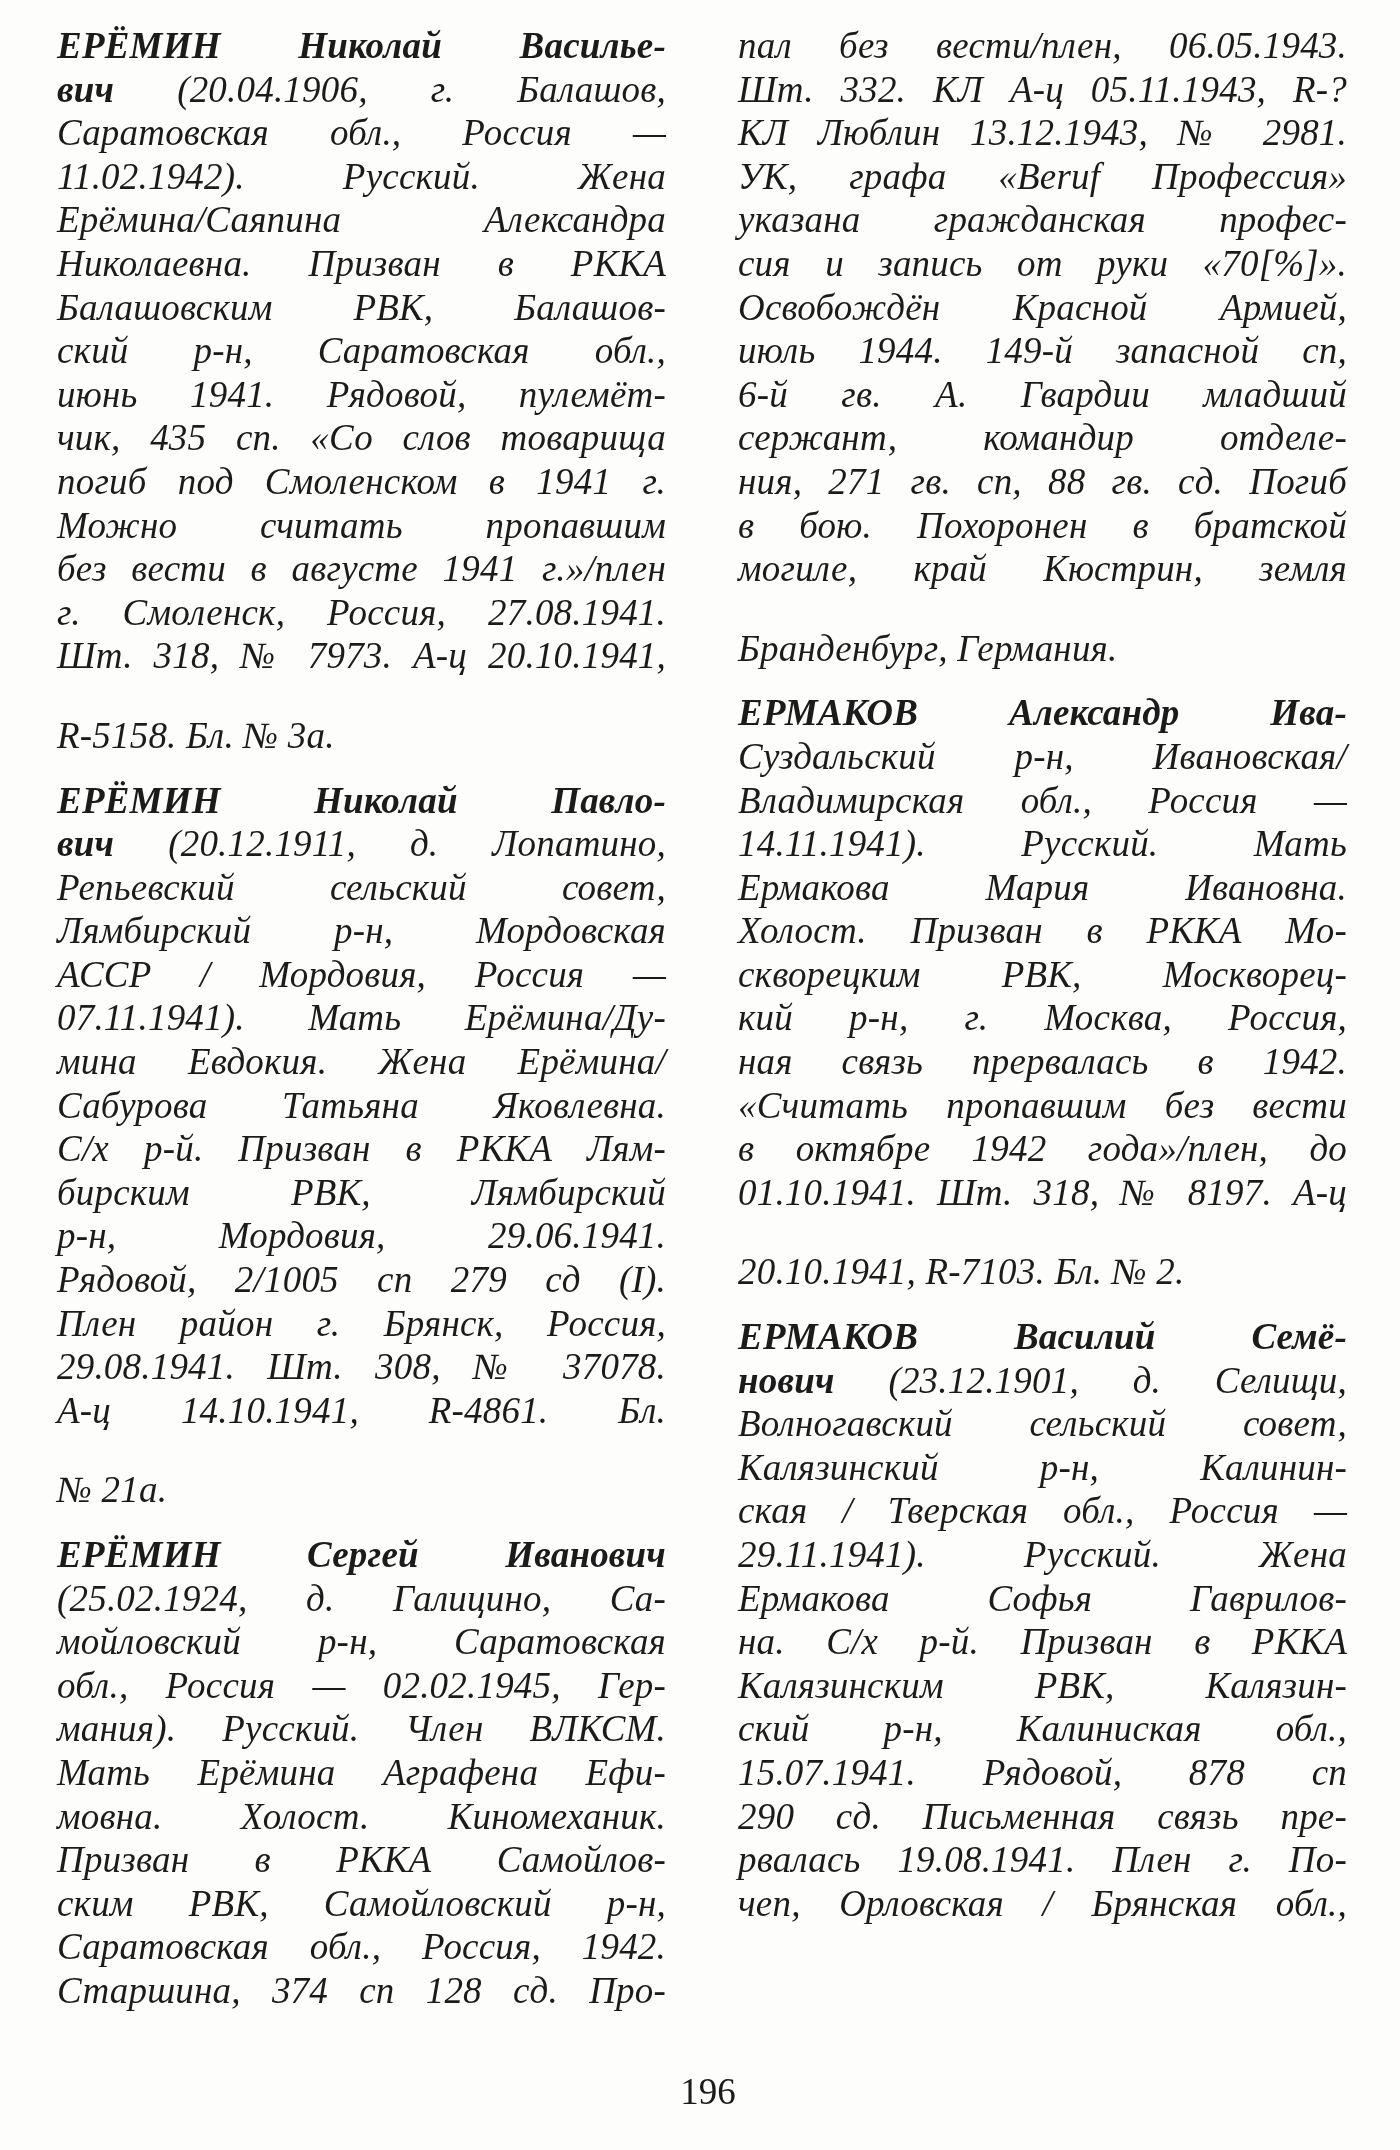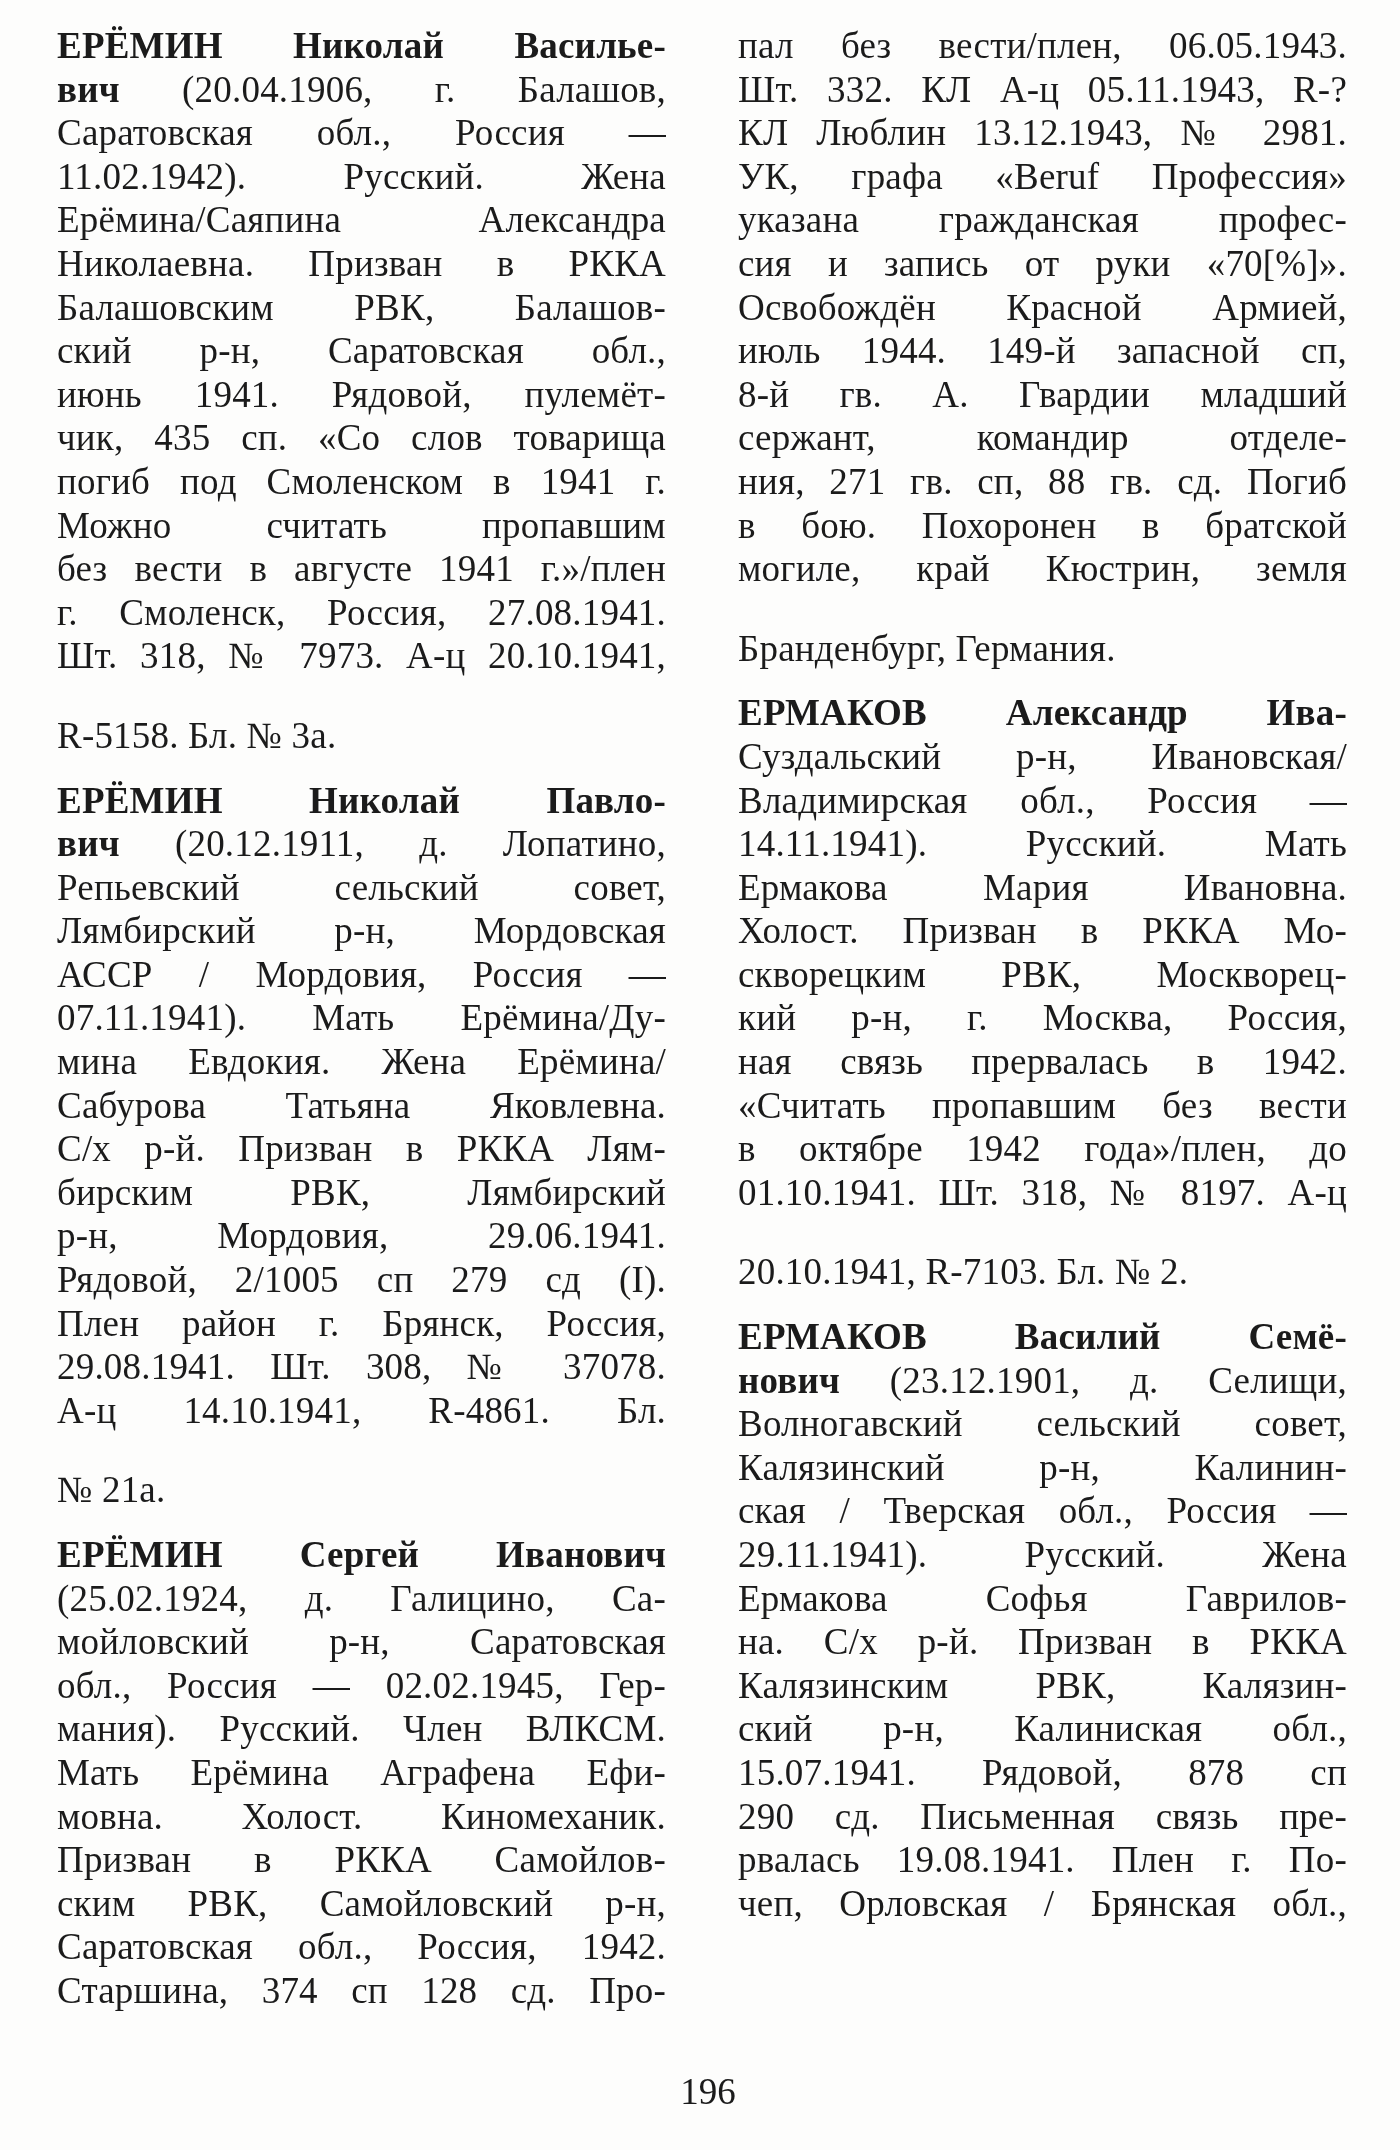--- a/index.html
+++ b/index.html
@@ -14,21 +14,21 @@
   }
   .columns {
     position: absolute;
     left: 57px;
     top: 24px;
     width: 1290px;
     display: grid;
     grid-template-columns: 1fr 1fr;
     column-gap: 72px;
   }
-  .column { min-width: 0; }
+  .column { min-width: 0; font-style: italic; }
   .entry { margin-bottom: 21px; }
   .entry:last-child { margin-bottom: 0; }
   .line {
     font-size: 37px;
     line-height: 43.6px;
     text-align: justify;
     text-align-last: justify;
     white-space: normal;
     letter-spacing: 0.2px;
   }
@@ -103,21 +103,21 @@
     <div class="column">
         <div class="entry">
           <div class="line">пал без вести/плен, 06.05.1943.</div>
           <div class="line">Шт. 332. КЛ А-ц 05.11.1943, R-?</div>
           <div class="line">КЛ Люблин 13.12.1943, № 2981.</div>
           <div class="line">УК, графа «Beruf Профессия»</div>
           <div class="line">указана гражданская профес-</div>
           <div class="line">сия и запись от руки «70[%]».</div>
           <div class="line">Освобождён Красной Армией,</div>
           <div class="line">июль 1944. 149-й запасной сп,</div>
-          <div class="line">8-й гв. А. Гвардии младший</div>
+          <div class="line">6-й гв. А. Гвардии младший</div>
           <div class="line">сержант, командир отделе-</div>
           <div class="line">ния, 271 гв. сп, 88 гв. сд. Погиб</div>
           <div class="line">в бою. Похоронен в братской</div>
           <div class="line">могиле, край Кюстрин, земля</div>
           <div class="line final">Бранденбург, Германия.</div>
         </div>
         <div class="entry">
           <div class="line"><span class="b">ЕРМАКОВ Александр Ива-</span></div>
           <div class="line">Суздальский р-н, Ивановская/</div>
           <div class="line">Владимирская обл., Россия —</div>

